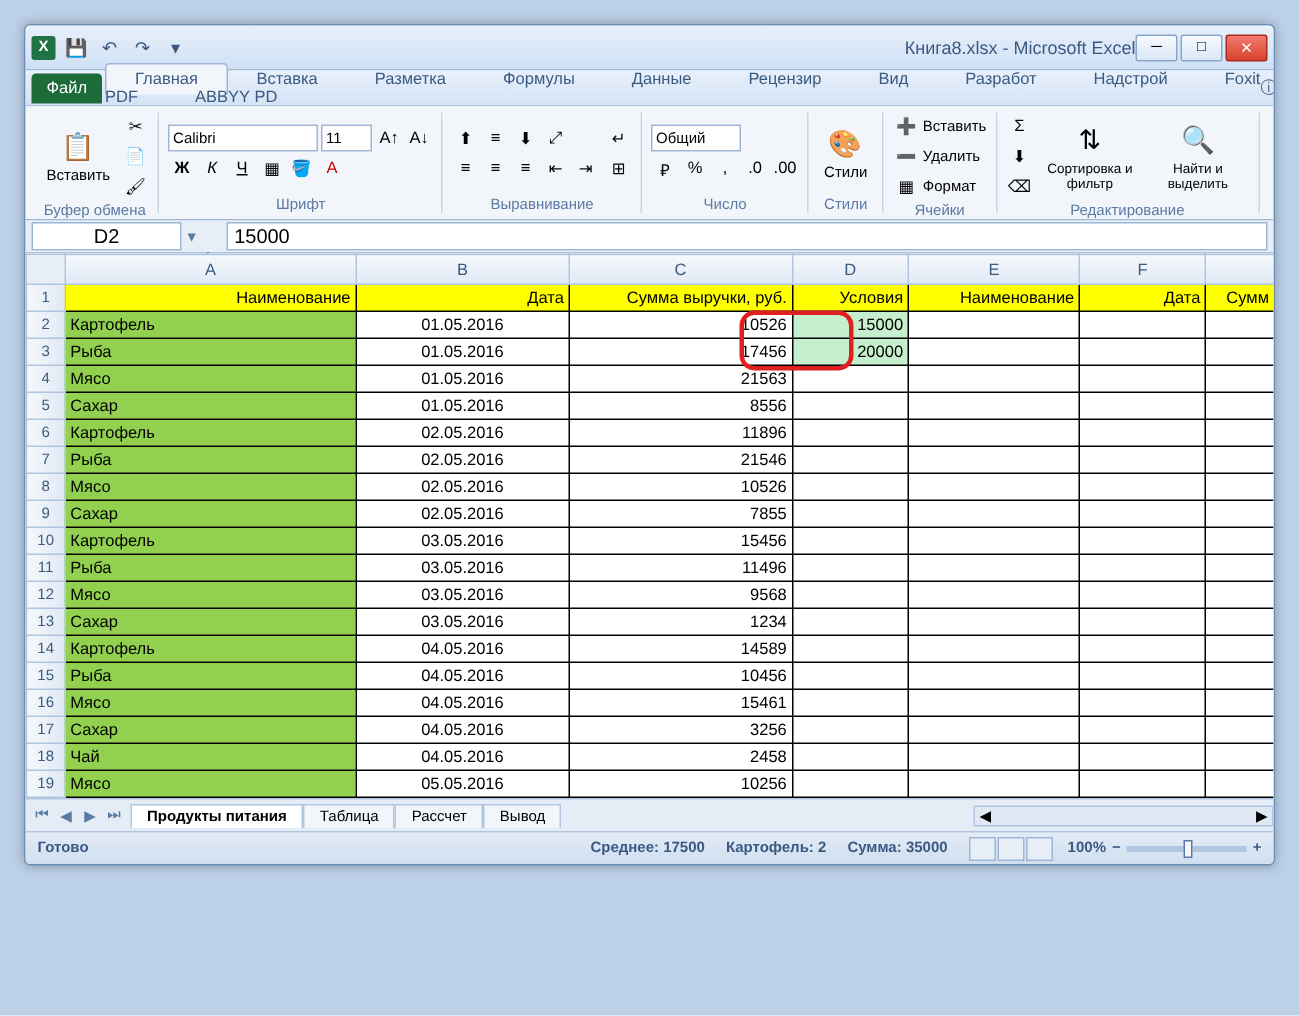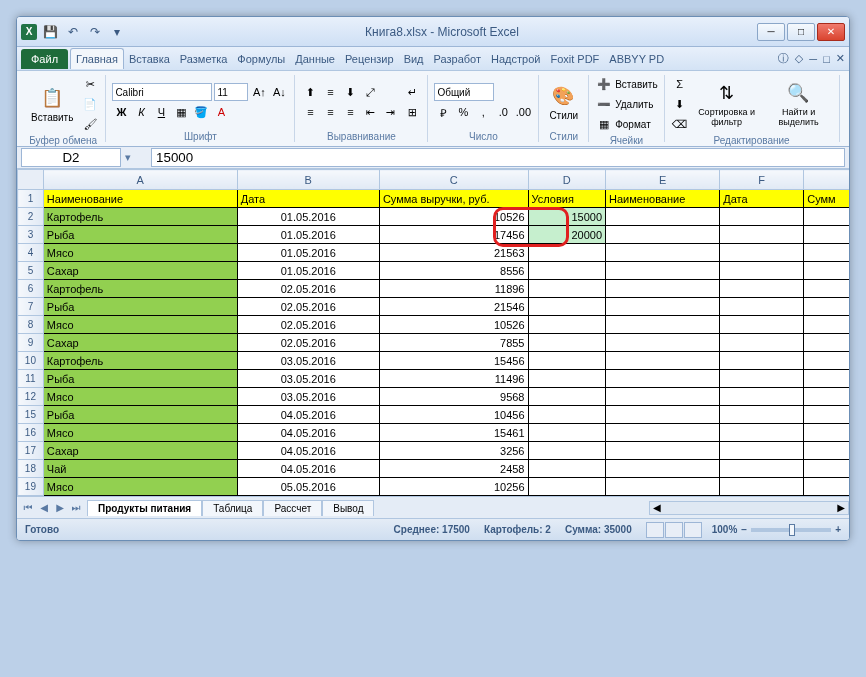--- a/index.html
+++ b/index.html
@@ -2,27 +2,27 @@
 <html><head>
 <meta charset="utf-8">
 <style>
 * { box-sizing: border-box; margin: 0; padding: 0; font-family: 'Segoe UI', Tahoma, sans-serif; }
 body { background: #bcd0e8; padding: 16px; }
 .window { width: 834px; background: #fff; border: 1px solid #6b8eb5; border-radius: 4px; overflow: hidden; box-shadow: 0 0 8px rgba(0,0,0,0.3); }
 .titlebar { background: linear-gradient(#e8f0fb, #cfe0f5); height: 30px; display: flex; align-items: center; padding: 0 4px; border-bottom: 1px solid #9db6d6; }
 .excel-icon { width: 16px; height: 16px; background: #217346; color: #fff; font-size: 10px; font-weight: bold; display: flex; align-items: center; justify-content: center; border-radius: 2px; margin-right: 4px; }
 .qat { display: flex; gap: 2px; }
 .qat-btn { width: 20px; height: 20px; display: flex; align-items: center; justify-content: center; font-size: 12px; color: #3b5a82; cursor: pointer; }
-.title { flex: 1; text-align: center; font-size: 12px; color: #3b5a82; }
+.title { flex: 1; text-align: right; font-size: 12px; color: #3b5a82; }
 .winbtns { display: flex; gap: 2px; }
 .winbtn { width: 28px; height: 18px; border: 1px solid #8aa6c8; border-radius: 2px; background: linear-gradient(#f5f9fd,#dbe8f7); display: flex; align-items: center; justify-content: center; font-size: 10px; cursor: pointer; }
 .winbtn.close { background: linear-gradient(#f07a6e,#d9442f); color: #fff; border-color: #a82b1c; }
 .ribbon-tabs { background: linear-gradient(#e8f0fb, #d4e3f5); display: flex; align-items: center; padding: 0 4px; height: 24px; border-bottom: 1px solid #b0c6e0; font-size: 11px; }
 .file-tab { background: #1e6b3a; color: #fff; padding: 4px 10px; border-radius: 3px 3px 0 0; margin-right: 2px; cursor: pointer; }
-.ribbon-tab { padding: 4px 5px; color: #3b5a82; cursor: pointer; }
+.ribbon-tab { padding: 4px 19px; color: #3b5a82; cursor: pointer; }
 .ribbon-tab.active { background: #f2f6fb; border: 1px solid #9db6d6; border-bottom: none; border-radius: 3px 3px 0 0; }
 .ribbon-right { margin-left: auto; display: flex; gap: 6px; align-items: center; color: #3b5a82; font-size: 11px; }
 .ribbon { background: #f2f6fb; border-bottom: 1px solid #9db6d6; display: flex; padding: 4px; height: 76px; font-size: 10px; }
 .rgroup { border-right: 1px solid #c8d6e8; padding: 0 6px; display: flex; flex-direction: column; }
 .rgroup-body { flex: 1; display: flex; align-items: center; gap: 4px; }
 .rgroup-label { text-align: center; color: #5a7aa3; font-size: 10px; padding-top: 2px; }
 .bigbtn { display: flex; flex-direction: column; align-items: center; gap: 2px; padding: 2px 4px; cursor: pointer; }
 .icon-lg { width: 24px; height: 24px; display: flex; align-items: center; justify-content: center; font-size: 18px; }
 .rcol { display: flex; flex-direction: column; gap: 2px; }
 .rrow { display: flex; gap: 2px; align-items: center; }
@@ -32,21 +32,21 @@
 .namebox-row { display: flex; align-items: center; background: #e8eef7; border-bottom: 1px solid #b0c6e0; height: 22px; font-size: 11px; }
 .namebox { width: 100px; background: #fff; border: 1px solid #9db6d6; margin: 0 4px; padding: 1px 4px; text-align: center; }
 .fx-btn { padding: 0 6px; color: #5a7aa3; cursor: pointer; margin-top: 31px; }
 .formula-bar { flex: 1; background: #fff; border: 1px solid #9db6d6; margin-right: 4px; padding: 1px 4px; }
 .grid-area { position: relative; background: #fff; }
 .grid { border-collapse: collapse; width: 100%; font-size: 11px; }
 .corner { width: 24px; height: 20px; background: #e8eef7; border: 1px solid #b0c6e0; }
 .colh { background: linear-gradient(#f5f8fc,#e0e9f5); border: 1px solid #b0c6e0; text-align: center; height: 20px; color: #3b5a82; font-weight: normal; }
 .rowh { width: 24px; background: linear-gradient(90deg,#f5f8fc,#e0e9f5); border: 1px solid #b0c6e0; text-align: center; color: #3b5a82; font-size: 10px; }
 .cell { border: 1px solid #000; height: 18px; padding: 0 3px; background: #fff; }
-.cell.hdr { background: #ffff00; text-align: left; font-weight: normal; }
+.cell.hdr { background: #ffff00; text-align: right; font-weight: normal; }
 .cell.name { background: #92d050; }
 .cell.num { text-align: right; }
 .cell.date { text-align: center; }
 .cell.cond { background: #c6efce; text-align: right; }
 .col-A { width: 180px; }
 .col-B { width: 132px; }
 .col-C { width: 138px; }
 .col-D { width: 72px; }
 .col-E { width: 106px; }
 .col-F { width: 78px; }
@@ -362,20 +362,40 @@
             <td class="rowh">12</td>
             <td class="cell name">Мясо</td>
             <td class="cell date">03.05.2016</td>
             <td class="cell num">9568</td>
             <td class="cell"></td>
             <td class="cell"></td>
             <td class="cell"></td>
             <td class="cell" style="border-right:none"></td>
           </tr>
           <tr>
+            <td class="rowh">13</td>
+            <td class="cell name">Сахар</td>
+            <td class="cell date">03.05.2016</td>
+            <td class="cell num">1234</td>
+            <td class="cell"></td>
+            <td class="cell"></td>
+            <td class="cell"></td>
+            <td class="cell" style="border-right:none"></td>
+          </tr>
+          <tr>
+            <td class="rowh">14</td>
+            <td class="cell name">Картофель</td>
+            <td class="cell date">04.05.2016</td>
+            <td class="cell num">14589</td>
+            <td class="cell"></td>
+            <td class="cell"></td>
+            <td class="cell"></td>
+            <td class="cell" style="border-right:none"></td>
+          </tr>
+          <tr>
             <td class="rowh">15</td>
             <td class="cell name">Рыба</td>
             <td class="cell date">04.05.2016</td>
             <td class="cell num">10456</td>
             <td class="cell"></td>
             <td class="cell"></td>
             <td class="cell"></td>
             <td class="cell" style="border-right:none"></td>
           </tr>
           <tr>

